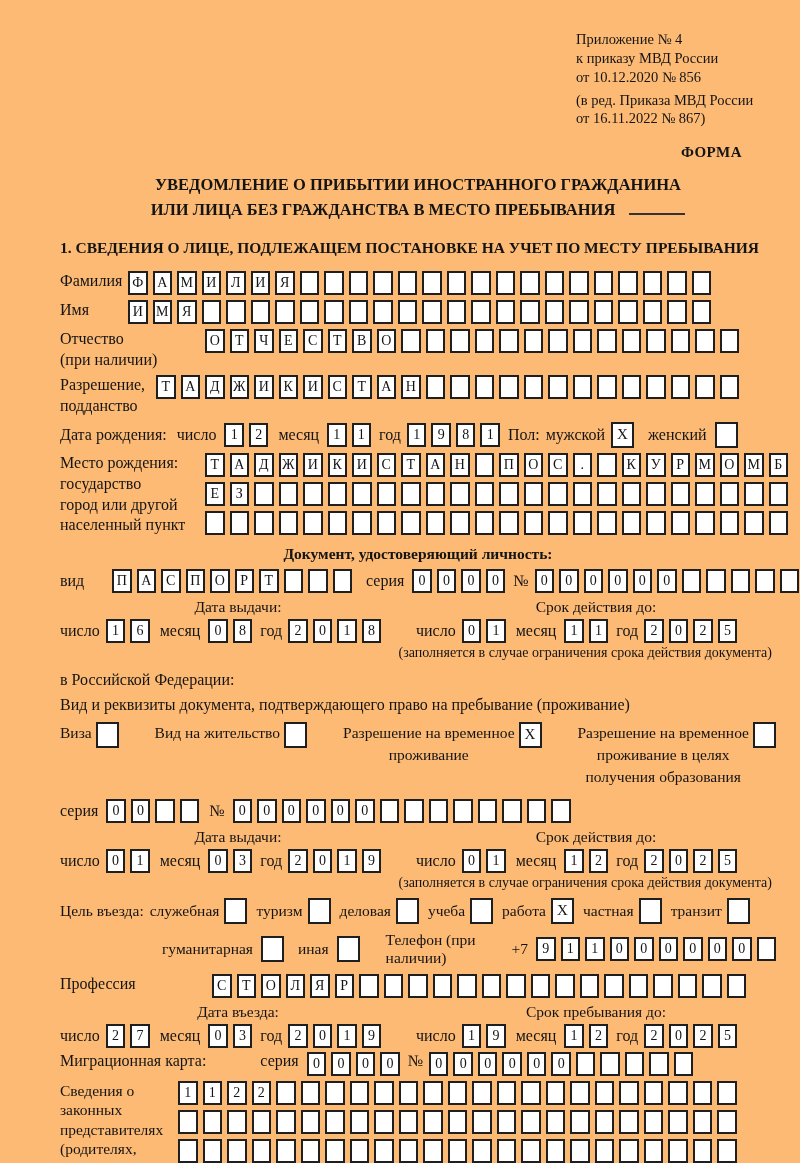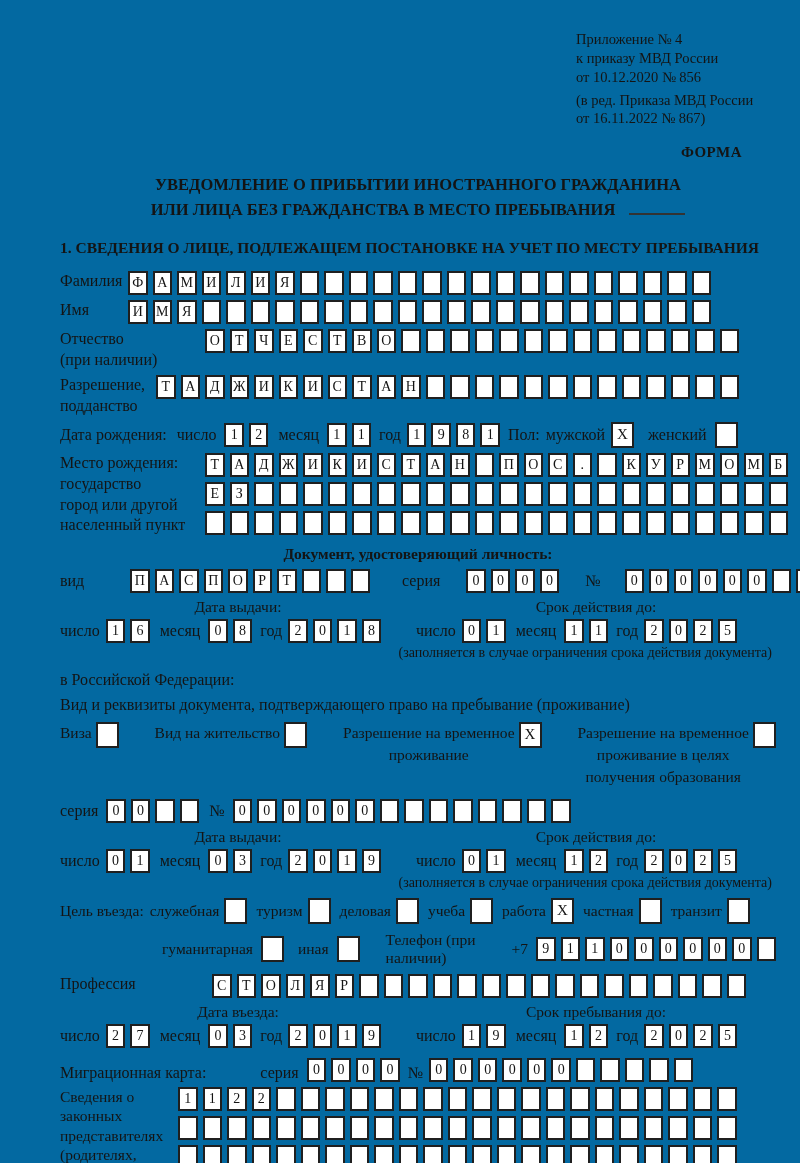--- a/index.html
+++ b/index.html
@@ -1,17 +1,17 @@
 <!DOCTYPE html>
 <html><head>
 <meta charset="utf-8">
 <style>
   html,body{margin:0;padding:0;background:#e8e8e8;}
   .page{
-    width:800px;height:1163px;background:#0369a1;box-sizing:border-box;
+    width:800px;height:1163px;background:#fdba74;box-sizing:border-box;
     padding:30px 24px 0 60px;overflow:hidden;position:relative;
     font-family:"Liberation Serif","DejaVu Serif",serif;color:#141414;font-size:16px;
   }
   
   .annex{margin-left:auto;margin-right:8px;width:192px;font-size:14.5px;line-height:1.3;}
   .annex .rev{margin-top:4px;}
   .form-label{text-align:right;padding-right:34px;font-weight:bold;font-size:15px;margin-top:16px;letter-spacing:.5px;}
   .title{ text-align:center;font-weight:bold;font-size:16.5px;line-height:1.5;margin-top:12px;}
   .blank{display:inline-block;width:56px;height:13px;border-bottom:2.5px solid #333;margin-left:14px;}
   .sec-heading{font-weight:bold;font-size:15.5px;margin-top:16px;margin-bottom:14px;}
@@ -311,21 +311,21 @@
           <span class="cell"></span>
           <span class="cell"></span>
           <span class="cell"></span>
           <span class="cell"></span>
         </span>
     </span>
   </div>
 
   <div class="center-bold">Документ, удостоверяющий личность:</div>
 
-  <div class="row inl" style="align-items:center;gap:18px;">
+  <div class="row inl" style="align-items:center;">
     <span class="t" style="width:52px;">вид</span>
     <span class="cells">
         <span class="cell">П</span>
         <span class="cell">А</span>
         <span class="cell">С</span>
         <span class="cell">П</span>
         <span class="cell">О</span>
         <span class="cell">Р</span>
         <span class="cell">Т</span>
         <span class="cell"></span>
@@ -656,21 +656,21 @@
         <span class="cells">
             <span class="cell">2</span>
             <span class="cell">0</span>
             <span class="cell">2</span>
             <span class="cell">5</span>
           </span>
       </div>
     </div>
   </div>
 
-  <div class="row inl" style="align-items:flex-end;margin-top:10px;">
+  <div class="row inl" style="align-items:flex-start;margin-top:4px;">
     <span class="t">Миграционная карта:</span>
     <span class="t mr8" style="margin-left:54px;">серия</span>
     <span class="cells">
         <span class="cell">0</span>
         <span class="cell">0</span>
         <span class="cell">0</span>
         <span class="cell">0</span>
       </span>
     <span class="t ml8 mr6">№</span>
     <span class="cells">

